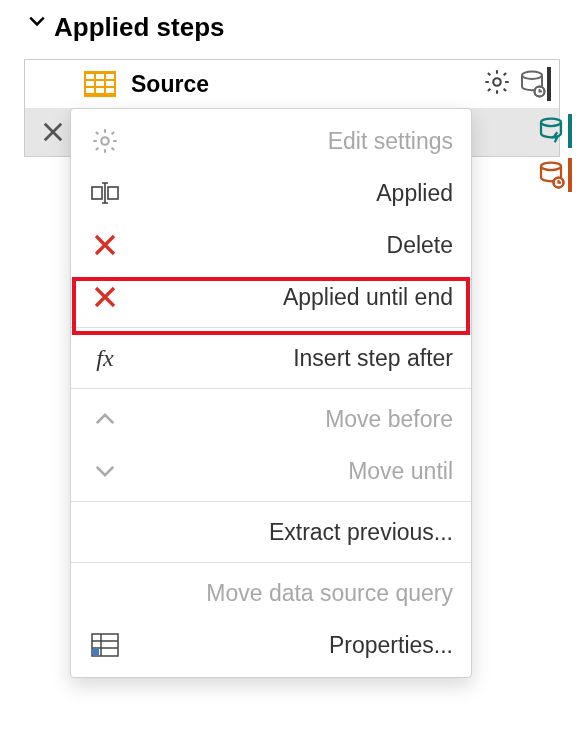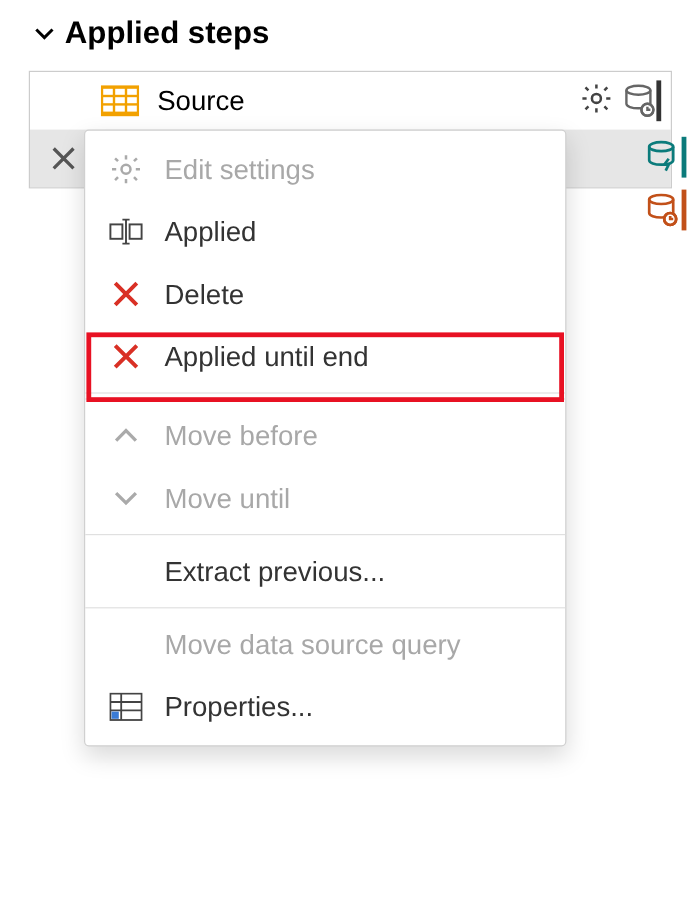--- a/index.html
+++ b/index.html
@@ -9,21 +9,20 @@
     }
     body {
       font-family: "Segoe UI", Arial, sans-serif;
       background: #fff;
       width: 580px;
       height: 754px;
       position: relative;
     }
     .section-header {
       display: flex;
-      align-items: center;
       padding: 12px 20px 12px 28px;
       font-size: 26px;
       font-weight: 600;
       color: #000;
       gap: 8px;
     }
     .section-header .chev {
       width: 18px;
       height: 18px;
       display:flex;
@@ -44,20 +43,21 @@
       gap: 10px;
     }
     .step-row.selected {
       background: #e6e6e6;
     }
     .step-label {
       font-size: 23px;
       color: #000;
       flex: 1;
       padding-left: 4px;
+      font-weight: bold;
     }
     .step-icon {
       width: 34px;
       height: 28px;
       display: flex;
       align-items: center;
       justify-content: center;
     }
     .right-icons {
       display: flex;
@@ -106,20 +106,21 @@
     .menu-item .mi-icon {
       width: 32px;
       height: 32px;
       display: flex;
       align-items: center;
       justify-content: center;
       flex-shrink: 0;
     }
     .menu-item .mi-label {
       flex: 1;
+      text-align: right;
     }
     .menu-sep {
       height: 1px;
       background: #e0e0e0;
       margin: 4px 0;
     }
     .highlight-box {
       position: absolute;
       border: 4px solid #e81123;
       pointer-events: none;
@@ -265,20 +266,26 @@
     <span class="mi-icon">
       <svg width="24" height="24" viewBox="0 0 16 16">
           <path d="M2 2 L14 14 M14 2 L2 14" stroke="#d93025" stroke-width="2.2"></path>
         </svg>
     </span>
     <span class="mi-label">Applied until end</span>
   </div>
 
   <div class="menu-sep"></div>
 
+  <div class="menu-item">
+    <span class="mi-icon">
+      <span style="font-style:italic;font-family:Georgia,serif;font-size:24px;color:#333;">fx</span>
+    </span>
+    <span class="mi-label">Insert step after</span>
+  </div>
 
   <div class="menu-sep"></div>
 
   <div class="menu-item disabled">
     <span class="mi-icon">
       <svg width="22" height="22" viewBox="0 0 16 16">
           <path d="M2 11 L8 5 L14 11" stroke="#aaa" stroke-width="2" fill="none"></path>
         </svg>
     </span>
     <span class="mi-label">Move before</span>

